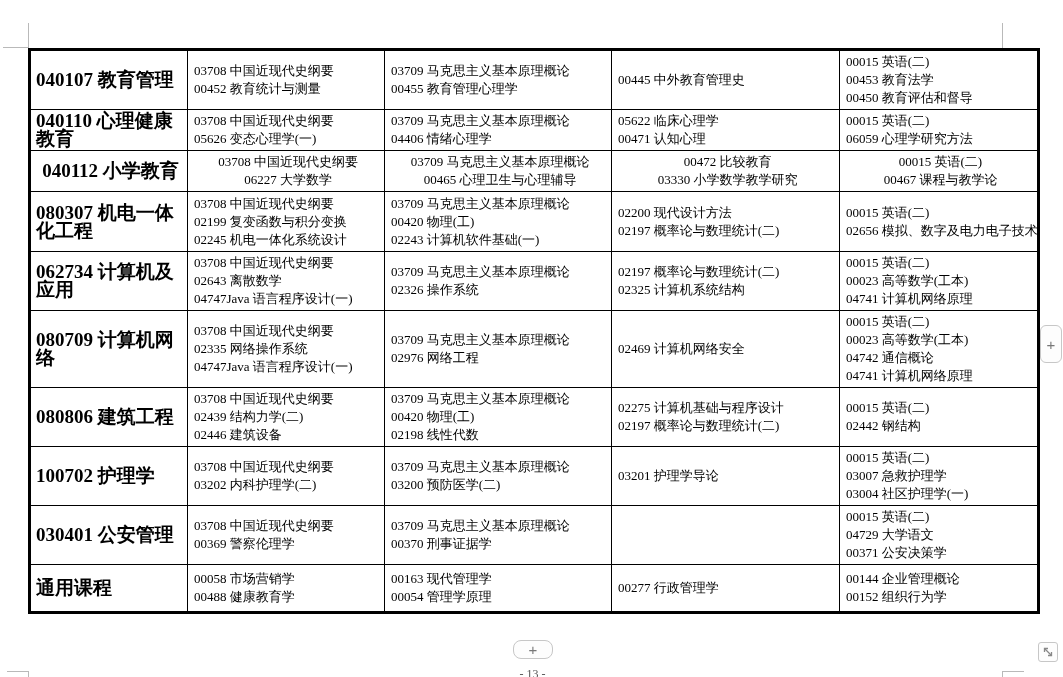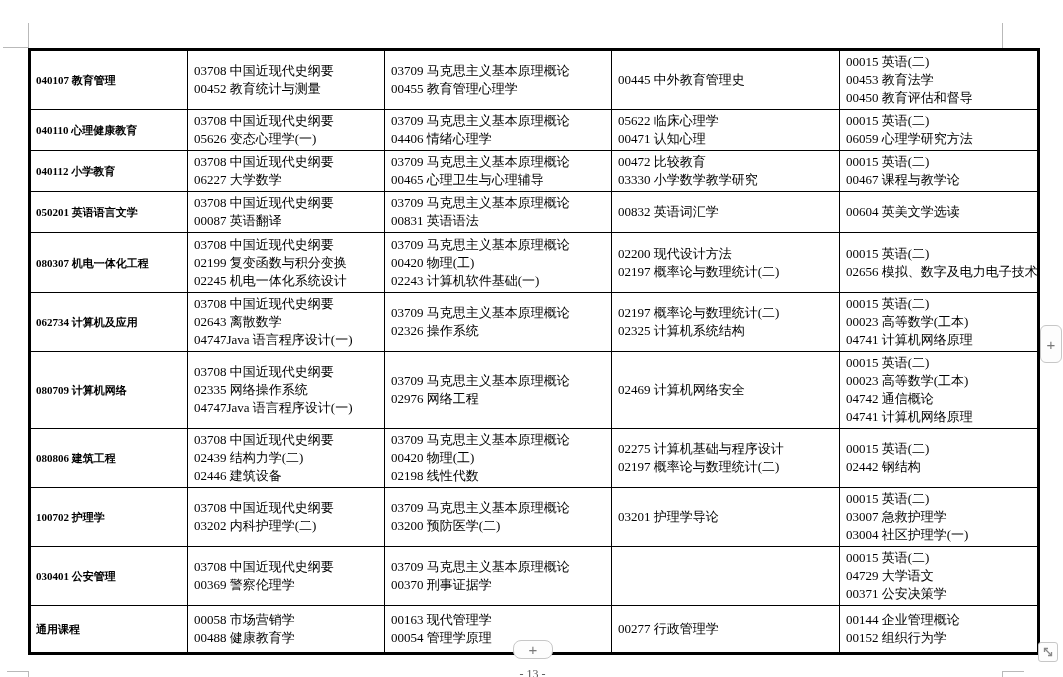--- a/index.html
+++ b/index.html
@@ -5,21 +5,21 @@
   html,body{margin:0;padding:0;}
   body{width:1063px;height:677px;overflow:hidden;background:#fff;
        font-family:"Liberation Serif","DejaVu Serif",serif;}
   .screen{position:relative;width:1063px;height:677px;background:#fff;overflow:hidden;}
 
   
   .doc-table{position:absolute;left:28px;top:48px;border-collapse:collapse;
              table-layout:fixed;width:1009px;border:3px solid #000;}
   .doc-table td{border:1px solid #000;vertical-align:middle;padding:2px 2px 2px 6px;
                 font-size:13px;line-height:18px;color:#000;overflow:hidden;}
-  .doc-table td.major{font-weight:bold;font-size:11px;padding-left:5px;}
+  .doc-table td.major{font-weight:bold;font-size:19px;padding-left:5px;}
   .course-line{white-space:nowrap;}
 
   
   .mark{position:absolute;background:#b9b9b9;}
 
   
   .ctl{position:absolute;background:#fdfdfd;border:1px solid #c7c7c7;color:#777;
        display:flex;align-items:center;justify-content:center;
        font-family:"Liberation Sans","DejaVu Sans",sans-serif;box-sizing:border-box;}
   .add-row{left:513px;top:640px;width:40px;height:19px;border-radius:8px;font-size:15px;}
@@ -82,54 +82,37 @@
           </td>
           <td>
             <div class="course-line">05622 临床心理学</div>
             <div class="course-line">00471 认知心理</div>
           </td>
           <td>
             <div class="course-line">00015 英语(二)</div>
             <div class="course-line">06059 心理学研究方法</div>
           </td>
         </tr>
-        <tr style="height: 35px;">
+        <tr style="height: 35px; text-align: center;">
           <td class="major">040112 小学教育</td>
           <td>
             <div class="course-line">03708 中国近现代史纲要</div>
             <div class="course-line">06227 大学数学</div>
           </td>
           <td>
             <div class="course-line">03709 马克思主义基本原理概论</div>
             <div class="course-line">00465 心理卫生与心理辅导</div>
           </td>
           <td>
             <div class="course-line">00472 比较教育</div>
             <div class="course-line">03330 小学数学教学研究</div>
           </td>
           <td>
             <div class="course-line">00015 英语(二)</div>
             <div class="course-line">00467 课程与教学论</div>
-          </td>
-        </tr>
-        <tr style="height: 32px;">
-          <td class="major">050201 英语语言文学</td>
-          <td>
-            <div class="course-line">03708 中国近现代史纲要</div>
-            <div class="course-line">00087 英语翻译</div>
-          </td>
-          <td>
-            <div class="course-line">03709 马克思主义基本原理概论</div>
-            <div class="course-line">00831 英语语法</div>
-          </td>
-          <td>
-            <div class="course-line">00832 英语词汇学</div>
-          </td>
-          <td>
-            <div class="course-line">00604 英美文学选读</div>
           </td>
         </tr>
         <tr style="height: 60px;">
           <td class="major">080307 机电一体化工程</td>
           <td>
             <div class="course-line">03708 中国近现代史纲要</div>
             <div class="course-line">02199 复变函数与积分变换</div>
             <div class="course-line">02245 机电一体化系统设计</div>
           </td>
           <td>

